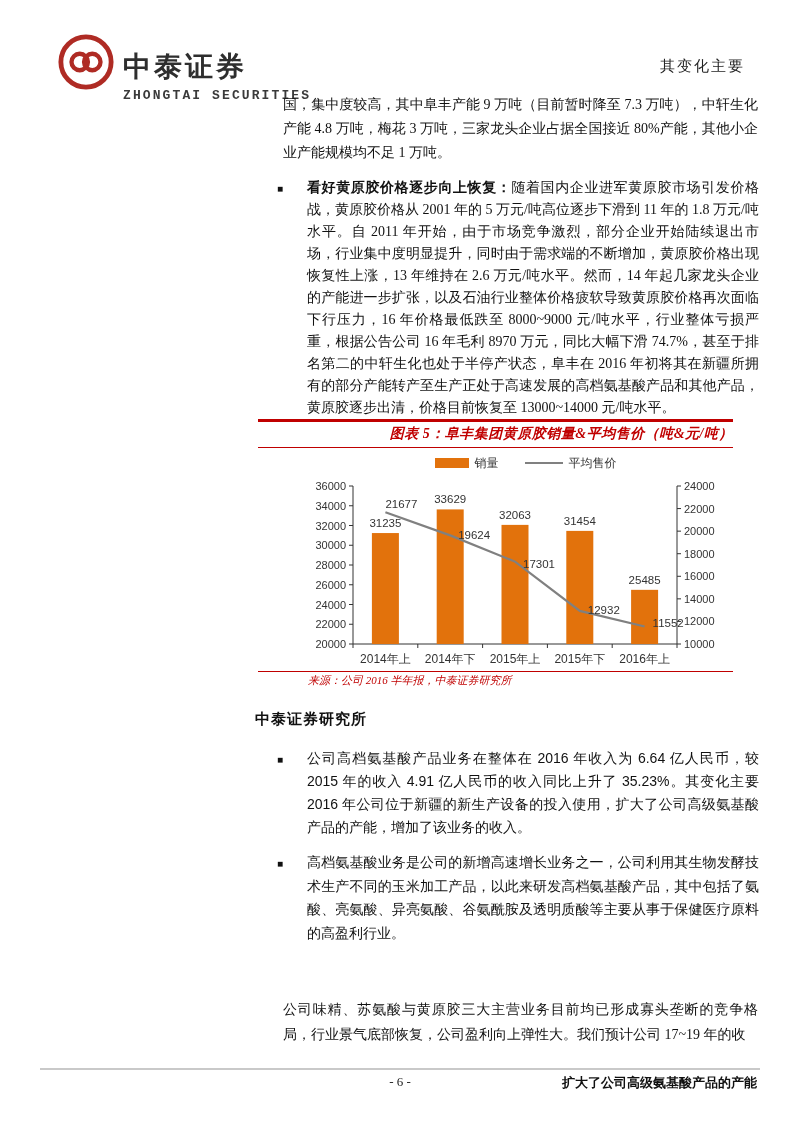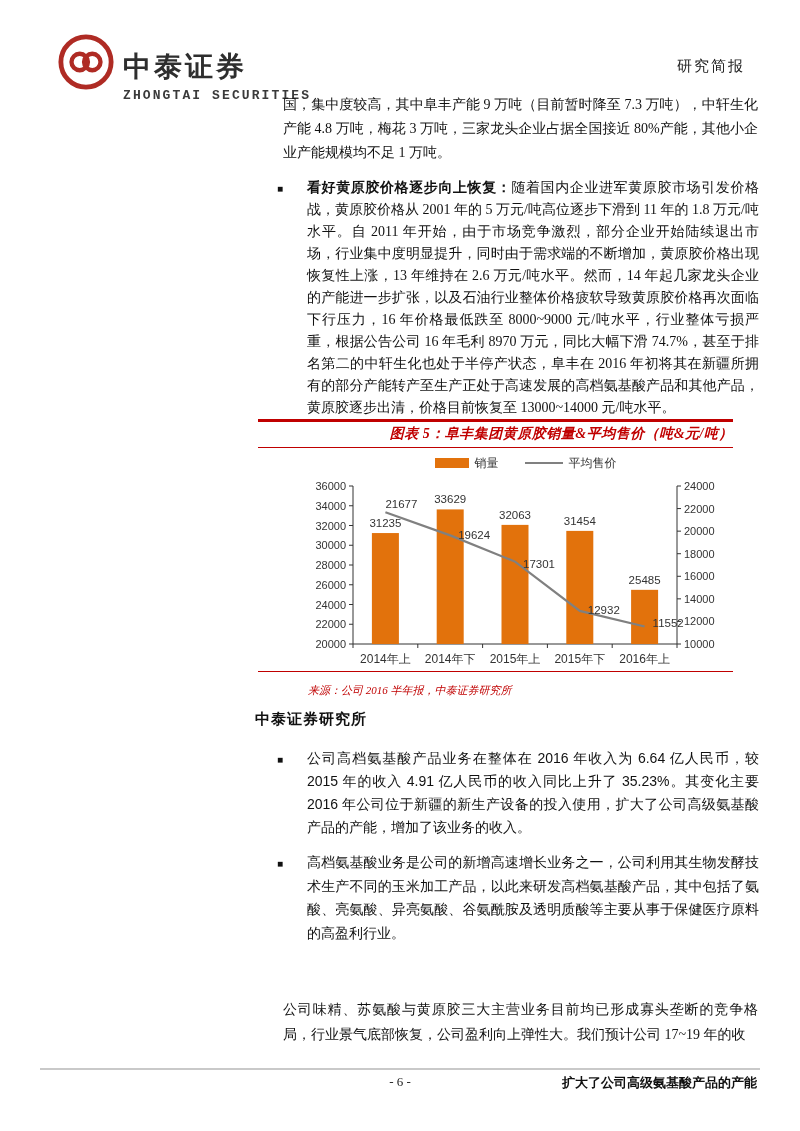--- a/index.html
+++ b/index.html
@@ -30,21 +30,21 @@
   
   .figure{position:absolute;left:258px;top:419px;width:475px;}
   .fig-title{border-top:3px solid #C00000;border-bottom:1.5px solid #C00000;
              padding:3px 0 4px 32px;color:#C00000;font-weight:bold;font-style:italic;
              font-size:14px;letter-spacing:.5px;text-align:right;}
   .fig-legend{height:30px;display:flex;align-items:center;justify-content:center;
               padding-left:60px;font-family:"Liberation Sans",sans-serif;font-size:12px;color:#333;}
   .swatch-bar{display:inline-block;width:34px;height:10px;margin-right:6px;}
   .swatch-line{display:inline-block;width:38px;height:0;border-top:2px solid;margin:0 6px 0 26px;}
   .fig-chart{position:relative;height:190px;}
-  .fig-source{margin-top:3px;border-top:1px solid #C00000;padding:11px 0 0 50px;
+  .fig-source{margin-top:3px;border-top:1px solid #C00000;padding:1px 0 0 50px;
               color:#C00000;font-style:italic;font-size:11px;}
 
   
   .h-amino{position:absolute;left:255px;top:710px;font-size:15px;font-weight:bold;letter-spacing:1px;}
   .h-profit{position:absolute;left:204px;top:959px;font-size:19px;font-weight:bold;letter-spacing:1.5px;}
   .para-profit{left:283px;top:997px;width:475px;line-height:25px;}
 
   
   .footer-line{position:absolute;left:40px;right:40px;top:1068px;border-top:2px solid #c9c9c9;}
   .page-num{position:absolute;left:0;width:800px;top:1074px;text-align:center;font-size:13px;color:#222;}
@@ -61,21 +61,21 @@
         <circle cx="30" cy="30" r="26" fill="none" stroke="#AF2B24" stroke-width="5"></circle>
         <circle cx="23.5" cy="30" r="8.5" fill="none" stroke="#AF2B24" stroke-width="4.5"></circle>
         <circle cx="36.5" cy="30" r="8.5" fill="none" stroke="#AF2B24" stroke-width="4.5"></circle>
       </svg>
     </div>
     <div class="logo-text">
       <div class="brand-cn">中泰证券</div>
       <div class="brand-en">ZHONGTAI SECURITIES</div>
     </div>
   </div>
-  <div class="report-type">研究简报</div>
+  <div class="report-type">其变化主要</div>
 
   <div class="para para1">国，集中度较高，其中阜丰产能 9 万吨（目前暂时降至 7.3 万吨），中轩生化产能 4.8 万吨，梅花 3 万吨，三家龙头企业占据全国接近 80%产能，其他小企业产能规模均不足 1 万吨。</div>
 
   <div class="bullet bullet-xanthan">
     <span class="sq">■</span>
     <div class="btext"><span style="font-weight: bold;">看好黄原胶价格逐步向上恢复：</span><span>随着国内企业进军黄原胶市场引发价格战，黄原胶价格从 2001 年的 5 万元/吨高位逐步下滑到 11 年的 1.8 万元/吨水平。自 2011 年开始，由于市场竞争激烈，部分企业开始陆续退出市场，行业集中度明显提升，同时由于需求端的不断增加，黄原胶价格出现恢复性上涨，13 年维持在 2.6 万元/吨水平。然而，14 年起几家龙头企业的产能进一步扩张，以及石油行业整体价格疲软导致黄原胶价格再次面临下行压力，16 年价格最低跌至 8000~9000 元/吨水平，行业整体亏损严重，根据公告公司 16 年毛利 8970 万元，同比大幅下滑 74.7%，甚至于排名第二的中轩生化也处于半停产状态，阜丰在 2016 年初将其在新疆所拥有的部分产能转产至生产正处于高速发展的高档氨基酸产品和其他产品，黄原胶逐步出清，价格目前恢复至 13000~14000 元/吨水平。</span></div>
   </div>
 
   <div class="figure">
     <div class="fig-title">图表 5：阜丰集团黄原胶销量&amp;平均售价（吨&amp;元/吨）</div>

